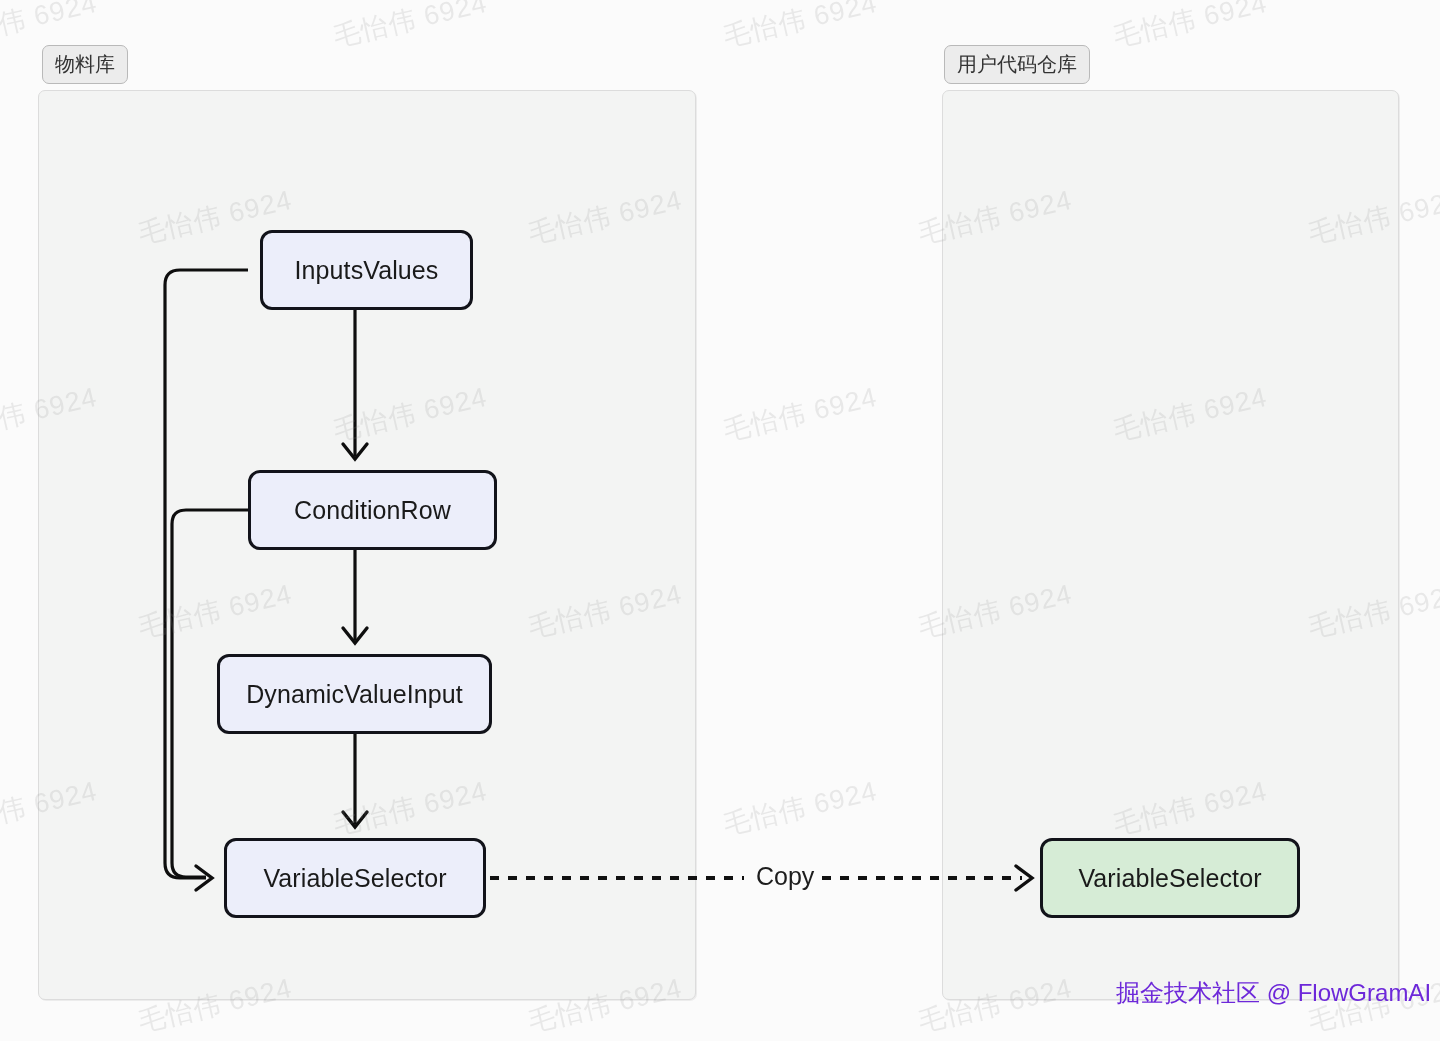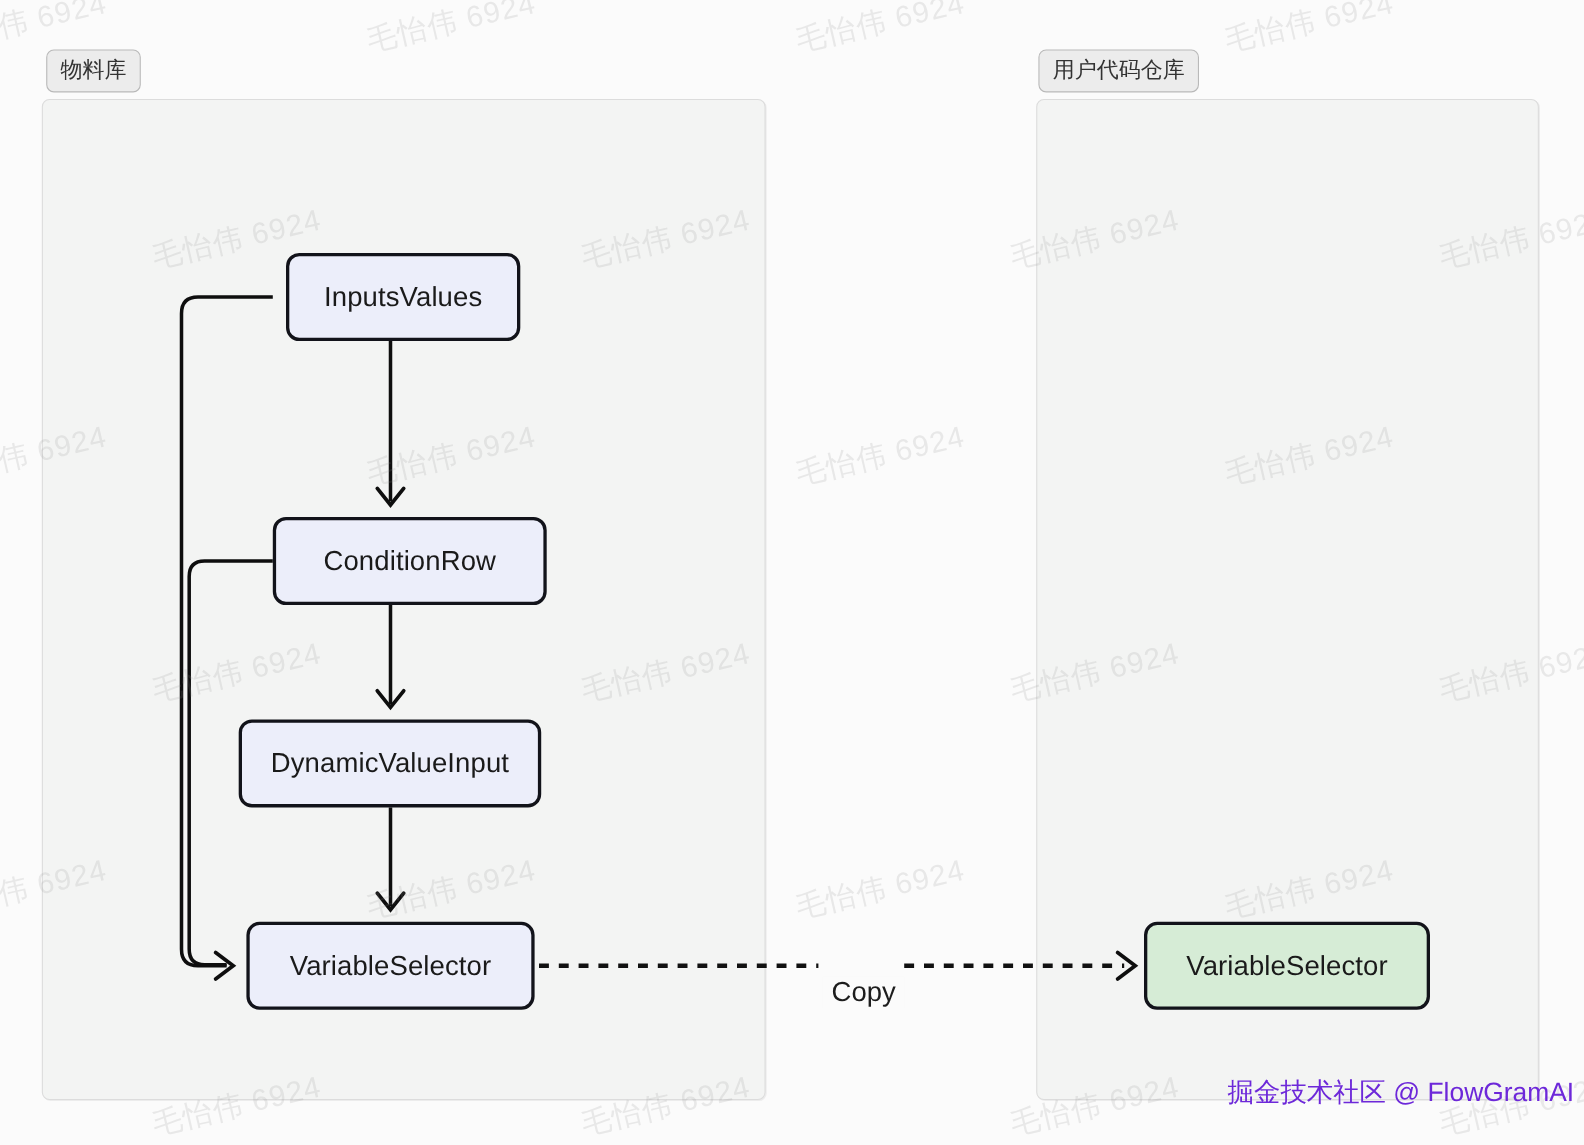--- a/index.html
+++ b/index.html
@@ -123,21 +123,20 @@
   #edge-label-copy {
     position: absolute;
     left: 748px;
     top: 862px;
     font-size: 25px;
     color: #1d1d1d;
     background: #fbfbfb;
     padding: 0 8px;
     z-index: 4;
     white-space: nowrap;
-    margin-top: 26px;
   }
 
   
   #footer-credit {
     position: absolute;
     left: 1116px;
     top: 977px;
     font-size: 24px;
     color: #6d28d9;
     z-index: 6;

